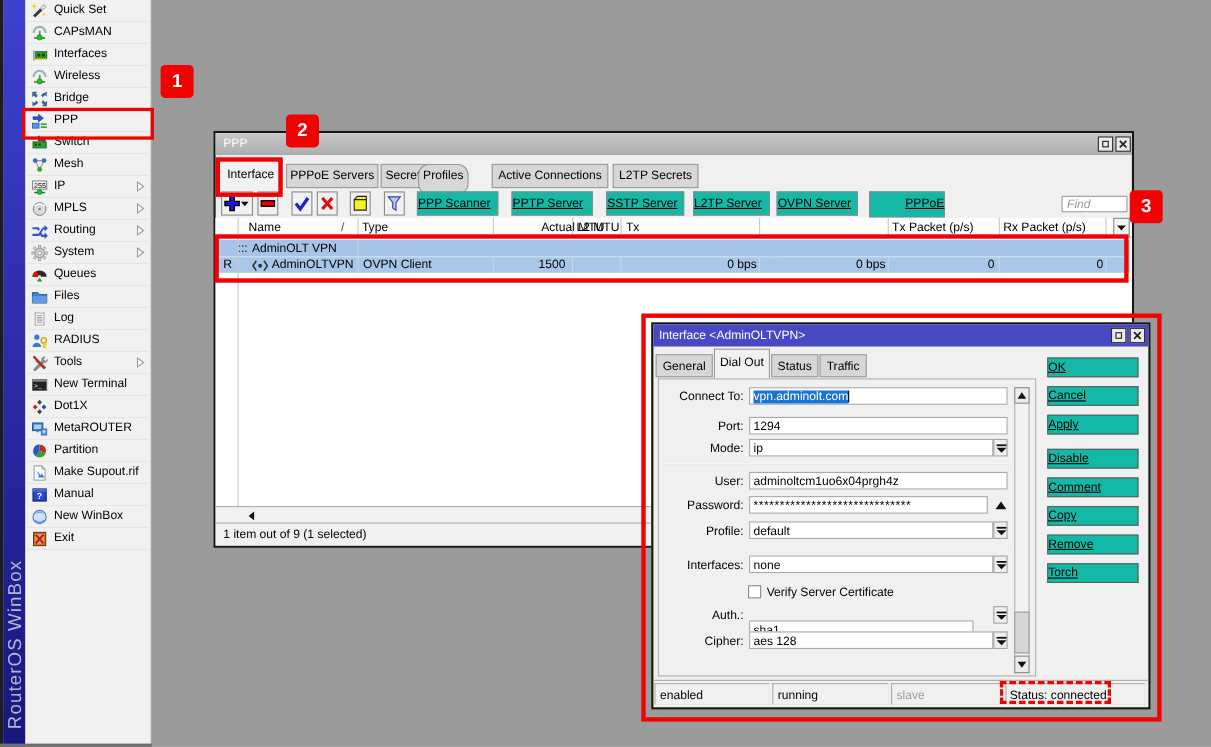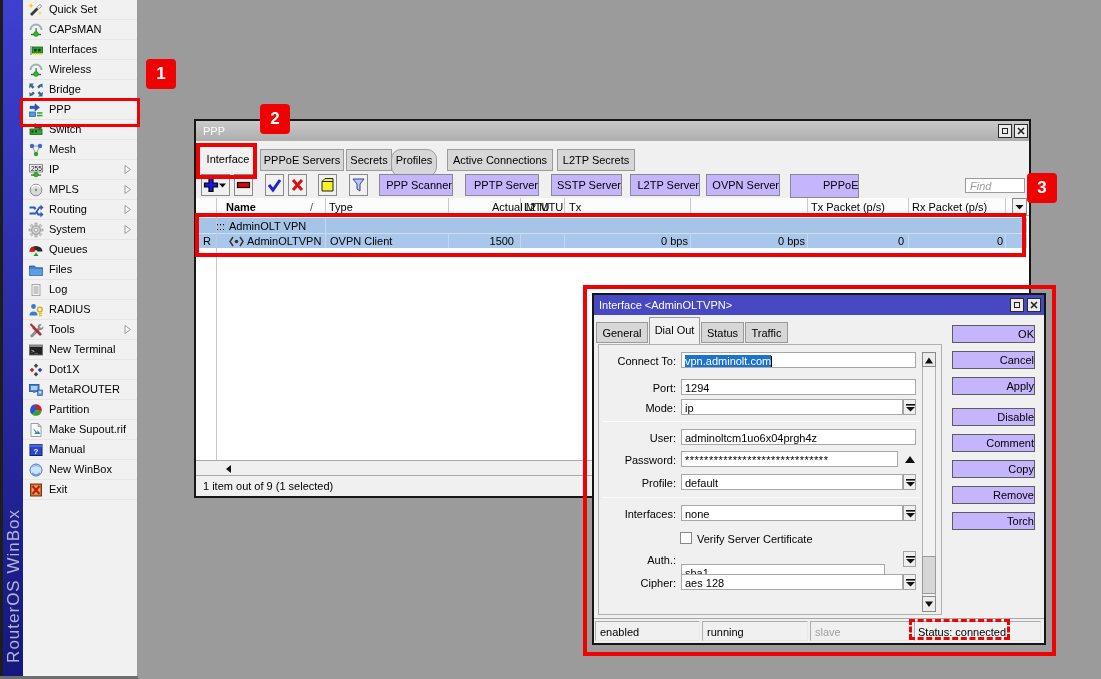--- a/index.html
+++ b/index.html
@@ -15,21 +15,21 @@
 .mi svg { position:absolute; left:5px; top:2px; }
 .mi span { position:absolute; left:26px; top:3px; font-size:11px; color:#000; white-space:nowrap; }
 .mi svg.sub { position:absolute; left:auto; right:5px; top:4px; width:8px; height:11px; }
 
 .win { position:absolute; background:#f0f0f0; border:2px solid #161616; }
 .titlebtn { position:absolute; width:14px; height:14px; border:1px solid #2a2a2a; background:#eceaec; }
 
 .tab { position:absolute; font-size:11px; color:#000; text-align:center; border:1px solid #9a9a9a; background:#d7d7d7; }
 .tab.on { background:#f1f1f1; border-bottom:none; }
 
-.btn { position:absolute; font-size:11px; color:#000; text-align:right; background:#c4b5fd; border:1px solid #5d5d5d; }
+.btn { position:absolute; font-size:11px; color:#000; text-align:left; background:#14b8a6; border:1px solid #5d5d5d;text-decoration:underline; }
 .tbtn { position:absolute; background:#f1f1f1; border:1px solid #8a8a8a; }
 
 .inp { position:absolute; background:#fff; border:1px solid #a8a8a8; font-size:11px; color:#000; padding:2px 0 0 3px; height:16px; white-space:nowrap; overflow:hidden; }
 .lbl { position:absolute; font-size:11px; color:#000; text-align:right; }
 .drop { position:absolute; width:13px; height:16px; background:#efefef; border:1px solid #a2a2a2; }
 .drop svg { position:absolute; left:1px; top:3px; }
 
 .red { position:absolute; border:3px solid #ee0202; }
 .marker { position:absolute; width:30px; height:30px; background:#ee0202; border-radius:4px; color:#fff; font-size:17px; font-weight:bold; text-align:center; line-height:29px; }
 </style>
@@ -307,21 +307,21 @@
       </div>
     <div class="titlebtn" style="left:818px;top:3px;">
         <svg width="12" height="12" style="position:absolute;left:0;top:0">
           <path d="M3,3 L9,9 M9,3 L3,9" stroke="#222" stroke-width="1.6"></path>
         </svg>
       </div>
 
     <div class="tab on" style="left:3px;top:24px;width:58px;height:26px;line-height:26px;">Interface</div>
     <div class="tab" style="left:64px;top:28px;width:84px;height:22px;line-height:21px;">PPPoE Servers</div>
     <div class="tab" style="left:150px;top:28px;width:46px;height:22px;line-height:21px;">Secrets</div>
-    <div class="tab" style="left:195px;top:28px;width:46px;height:28px;line-height:21px;border-radius:10px;">Profiles</div>
+    <div class="tab" style="left:184px;top:28px;width:46px;height:28px;line-height:21px;border-radius:10px;">Profiles</div>
     <div class="tab" style="left:251px;top:28px;width:106px;height:22px;line-height:21px;">Active Connections</div>
     <div class="tab" style="left:361px;top:28px;width:78px;height:22px;line-height:21px;">L2TP Secrets</div>
 
     <div class="tbtn" style="left:5px;top:53px;width:29px;height:22px;"><svg width="27" height="20">
           <path d="M7,3.5 h4 v4.5 h4.5 v4 h-4.5 v4.5 h-4 v-4.5 H2.5 v-4 h4.5 Z" fill="#1717dd" stroke="#000" stroke-width="1.2"></path>
           <polygon points="17,8.5 24,8.5 20.5,12.5" fill="#0a0a0a"></polygon>
         </svg></div>
     <div class="tbtn" style="left:38px;top:53px;width:19px;height:22px;"><svg width="17" height="20">
           <rect x="2.5" y="7.5" width="12" height="5" fill="#ee0000" stroke="#000" stroke-width="1.2"></rect>
         </svg></div>
@@ -341,21 +341,21 @@
     <div class="btn" style="left:183px;top:53px;width:74px;height:22px;line-height:21px;border-color:#8a8a8a;">PPP Scanner</div>
     <div class="btn" style="left:269px;top:53px;width:74px;height:22px;line-height:21px;border-color:#8a8a8a;">PPTP Server</div>
     <div class="btn" style="left:355px;top:53px;width:71px;height:22px;line-height:21px;border-color:#8a8a8a;">SSTP Server</div>
     <div class="btn" style="left:434px;top:53px;width:70px;height:22px;line-height:21px;border-color:#8a8a8a;">L2TP Server</div>
     <div class="btn" style="left:510px;top:53px;width:74px;height:22px;line-height:21px;border-color:#8a8a8a;">OVPN Server</div>
     <div class="btn" style="left:594px;top:53px;width:69px;height:24px;line-height:21px;border-color:#8a8a8a;padding-left:32px;">PPPoE Scan</div>
     <div class="abs" style="left:769px;top:57px;width:60px;height:15px;background:#fff;border:1px solid #9a9a9a;font-size:11px;font-style:italic;color:#9a9a9a;padding:1px 0 0 4px;">Find</div>
 
     <div class="abs" id="tblarea" style="left:0;top:77px;width:833px;height:262px;background:#fff;"></div>
     <div class="abs" style="left:0;top:77px;width:833px;height:18px;background:#fcfcfc;border-bottom:1px solid #b5b5b5;font-size:11px;color:#000;">
-      <span class="abs" style="left:30px;top:3px;font-weight:bold;">Name</span>
+      <span class="abs" style="left:30px;top:3px;">Name</span>
         <span class="abs" style="left:114px;top:3px;color:#555;">/</span>
       <span class="abs" style="left:133px;top:3px;">Type</span>
       <span class="abs" style="left:256px;top:3px;margin-left:40px;">Actual MTU</span>
       <span class="abs" style="left:328px;top:3px;">L2 MTU</span>
       <span class="abs" style="left:373px;top:3px;text-align:center;">Tx</span>
       <span class="abs" style="left:498px;top:3px;margin-top:24px;">Rx</span>
       <span class="abs" style="left:615px;top:3px;">Tx Packet (p/s)</span>
       <span class="abs" style="left:716px;top:3px;">Rx Packet (p/s)</span>
     </div>
     <div class="tbtn" style="left:816px;top:77px;width:15px;height:18px;background:#f4f4f4;"><svg width="13" height="16">

